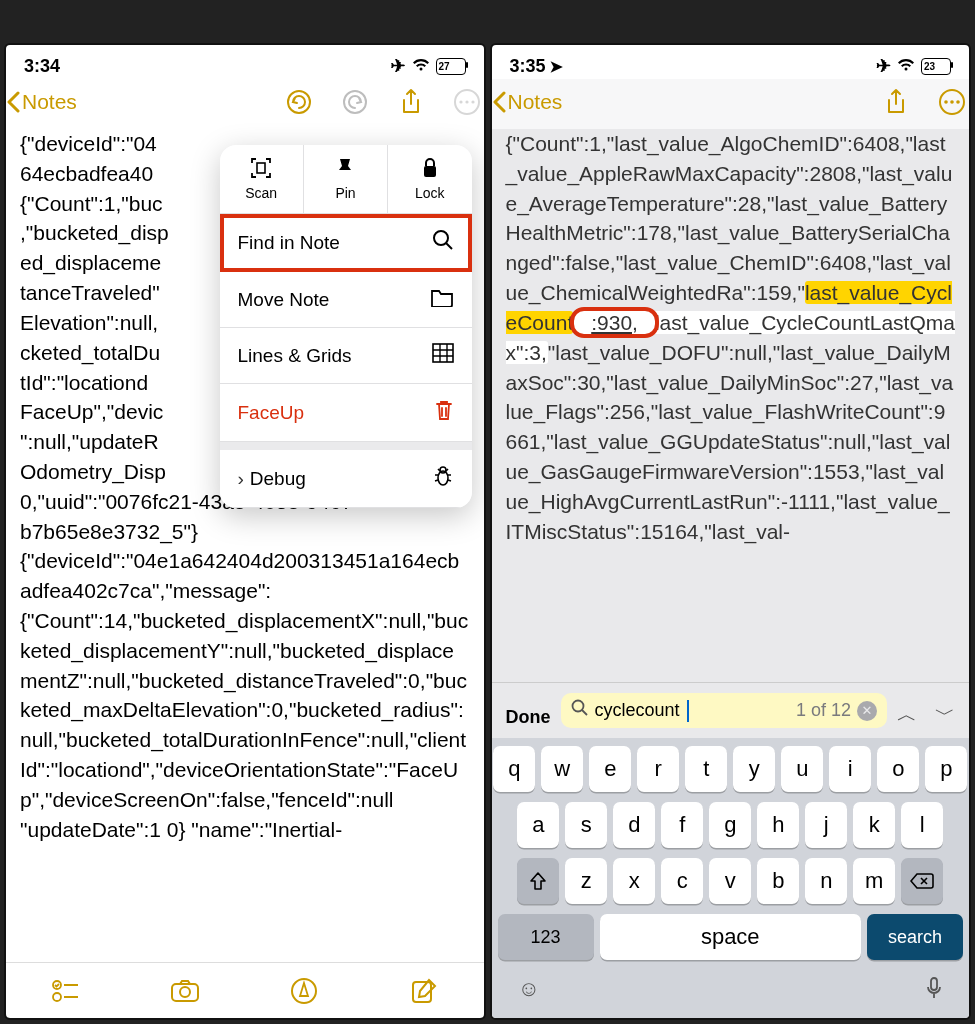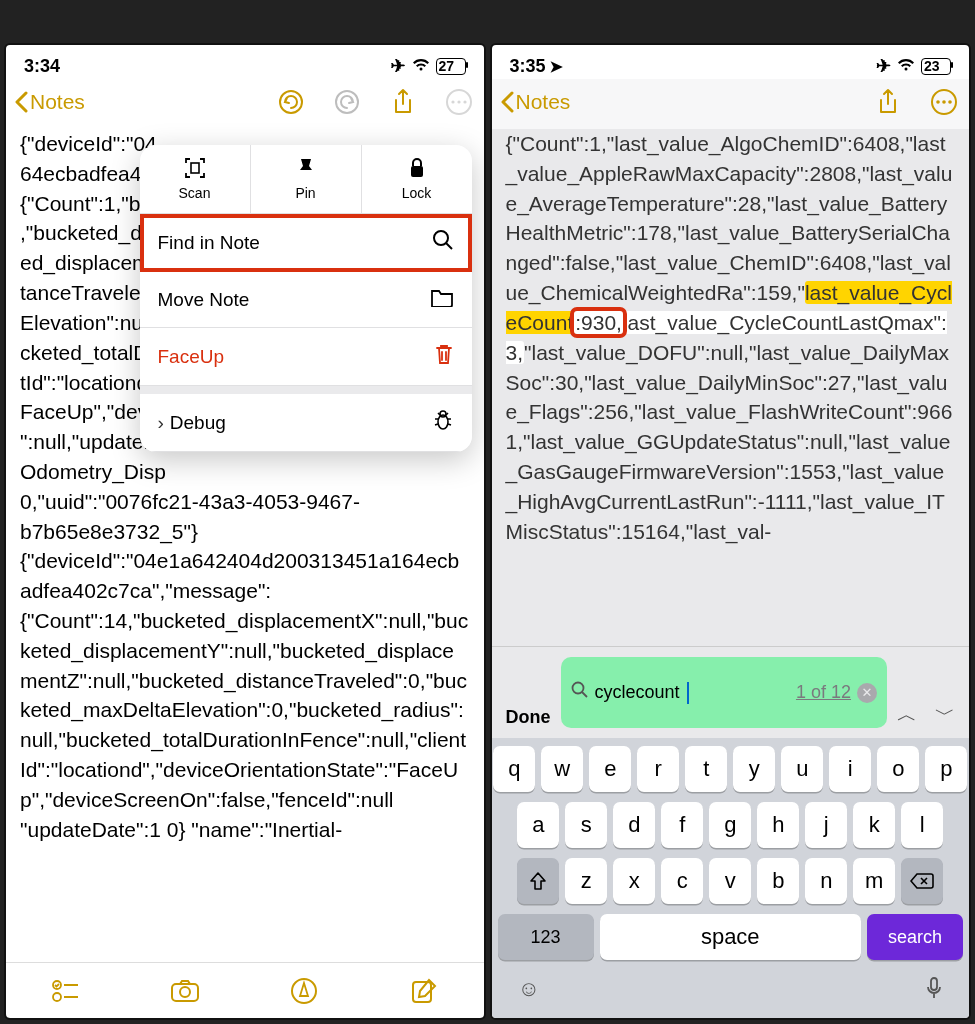--- a/index.html
+++ b/index.html
@@ -30,30 +30,30 @@
     align-items: center;
     padding: 10px 18px 2px;
     font-weight: 600;
     font-size: 18px;
   }
   .status-right { display: flex; gap: 6px; align-items: center; }
   .battery {
     display: inline-flex; align-items: center;
     border: 1.5px solid #000; border-radius: 4px;
     width: 30px; height: 17px; position: relative; padding-left: 2px;
-    font-size: 14px; font-weight: 700; justify-content: flex-start;
+    font-size: 10px; font-weight: 700; justify-content: flex-start;
   }
   .battery::after {
     content: ""; position: absolute; right: -3px; top: 3px;
     width: 2px; height: 6px; background: #000; border-radius: 1px;
   }
   
   .nav-bar {
     display: flex; align-items: center; justify-content: space-between;
-    padding: 4px 8px 8px; height: 50px;
+    padding: 4px 0 8px; height: 50px;
   }
   .nav-back { display: flex; align-items: center; color: #c99a00; font-size: 21px; gap: 2px;}
   .nav-actions { display: flex; gap: 22px; align-items: center; }
   .icon-btn {
     width: 34px; height: 34px; display: inline-flex;
     align-items: center; justify-content: center;
   }
   
   .note-body {
     flex: 1; overflow: hidden; padding: 0 14px;
@@ -61,21 +61,21 @@
     word-break: break-word;
   }
   .note-body.gray-bg { background: #e9e9eb; color: #333;}
   
   .bottom-toolbar {
     display: flex; justify-content: space-around; align-items: center;
     height: 56px; border-top: 0.5px solid #ddd;
   }
   
   .popup {
-    position: absolute; right: 12px; top: 100px; width: 332px;
+    position: absolute; right: 12px; top: 100px; width: 252px;
     background: #f4f4f6; border-radius: 16px; overflow: hidden;
     box-shadow: 0 8px 30px rgba(0,0,0,0.22);
   }
   .popup-top { display: flex; background: #fff; border-bottom: 1px solid #e0e0e2;}
   .popup-top .cell {
     flex: 1; display: flex; flex-direction: column; align-items: center;
     justify-content: center; padding: 12px 0; font-size: 14px; gap: 6px;
     border-right: 1px solid #e0e0e2;
   }
   .popup-top .cell:last-child { border-right: none; justify-content: center; }
@@ -84,32 +84,32 @@
     padding: 15px 18px; background: #fff; font-size: 19px;
     border-bottom: 0.5px solid #e0e0e2;
   }
   .popup-row.highlighted { outline: 4px solid #d9300f; outline-offset: -4px; padding-left: 18px; }
   .popup-sep { height: 8px; background: #eaeaec; }
   .popup-row .chev { margin-right: 6px; color:#333;}
   .popup-row.red { color: #d9300f; }
   
   .hl-yellow { background: #ffd400; border-radius: 3px; }
   .hl-white-box { background: #fff; border-radius: 3px; padding: 0 1px;}
-  .red-frame { outline: 4px solid #d9300f; outline-offset: 0; border-radius: 3px; padding: 0 1px;}
+  .red-frame { outline: 4px solid #d9300f; outline-offset: 0; border-radius: 10px; padding: 0 17px; text-decoration: underline;}
   
   .find-bar {
     display: flex; align-items: flex-end; gap: 10px;
     padding: 10px 14px; background: #e9e9eb; border-top: 0.5px solid #ccc;
   }
   .find-bar .done { font-size: 18px; font-weight: 600; }
   .search-pill {
     flex: 1; display: flex; align-items: center; gap: 6px;
-    background: #86efac; border-radius: 10px; padding: 24px 10px; font-size: 18px;
-  }
-  .search-pill .count { color: #7a7a7e; margin-left: auto; text-decoration: underline; }
+    background: #fef9c3; border-radius: 10px; padding: 6px 10px; font-size: 18px;
+  }
+  .search-pill .count { color: #7a7a7e; margin-left: auto; }
   .clear-btn {
     width: 20px; height: 20px; border-radius: 50%; background: #a9a9ad;
     color: #e9e9eb; display: flex; align-items: center; justify-content: center;
     font-size: 13px;
   }
   .find-nav { display: flex; gap: 18px; font-size: 20px; color: #555;}
   
   .keyboard {
     background: #d1d4da; padding: 8px 6px 12px;
     display: flex; flex-direction: column; gap: 10px;
@@ -119,21 +119,21 @@
     background: #fff; border-radius: 7px; height: 46px;
     display: flex; align-items: center; justify-content: center;
     font-size: 22px; box-shadow: 0 1.5px 0 rgba(0,0,0,0.25);
     flex: 1; min-width: 0;
   }
   .krow.top .key { flex: 0 0 42px; }
   .krow.mid .key { flex: 0 0 42px; }
   .krow.bot .key { flex: 0 0 42px; }
   .key.wide { flex: 0 0 58px; background:#b3b7bf;}
   .key.space { flex: 1; }
-  .key.search { flex: 0 0 96px; background:#6d28d9; color:#fff; font-size:18px;}
+  .key.search { flex: 0 0 96px; background:#0c4a6e; color:#fff; font-size:18px;}
   .key.num { flex: 0 0 96px; background:#b3b7bf; font-size:18px;}
   .kextra { display:flex; justify-content:space-between; padding: 6px 20px 0; font-size:22px; color:#555;}
   .caret { display:inline-block; width:2px; height:22px; background:#0066cc; vertical-align:middle; margin-left:1px;}
   .loc-arrow { font-size:16px; margin-left:4px;}
 </style>
 </head>
 <body>
 
 <div class="phone">
   <div class="status-bar">
@@ -264,20 +264,32 @@
       </span>
     </div>
     <div class="popup-row">
       <span>Move Note</span>
       <span>
         <svg width="24" height="20" viewBox="0 0 24 20">
             <path d="M2 4h7l2 3h11v11a2 2 0 01-2 2H2V4z" stroke="#000" stroke-width="1.8" fill="none"></path>
           </svg>
       </span>
     </div>
+    <div class="popup-row">
+      <span>Lines &amp; Grids</span>
+      <span>
+        <svg width="22" height="20" viewBox="0 0 22 20">
+            <rect x="1" y="1" width="20" height="18" stroke="#000" stroke-width="1.6" fill="none"></rect>
+            <line x1="1" y1="7" x2="21" y2="7" stroke="#000" stroke-width="1.4"></line>
+            <line x1="1" y1="13" x2="21" y2="13" stroke="#000" stroke-width="1.4"></line>
+            <line x1="8" y1="1" x2="8" y2="19" stroke="#000" stroke-width="1.4"></line>
+            <line x1="15" y1="1" x2="15" y2="19" stroke="#000" stroke-width="1.4"></line>
+          </svg>
+      </span>
+    </div>
     <div class="popup-row red">
       <span>FaceUp</span>
       <span>
         <svg width="20" height="22" viewBox="0 0 20 22">
             <path d="M3 5h14M7 5V3h6v2M5 5l1 15h8l1-15M8 9v8M12 9v8" stroke="#d9300f" stroke-width="1.8" fill="none" stroke-linecap="round"></path>
           </svg>
       </span>
     </div>
     <div class="popup-sep"></div>
     <div class="popup-row">

